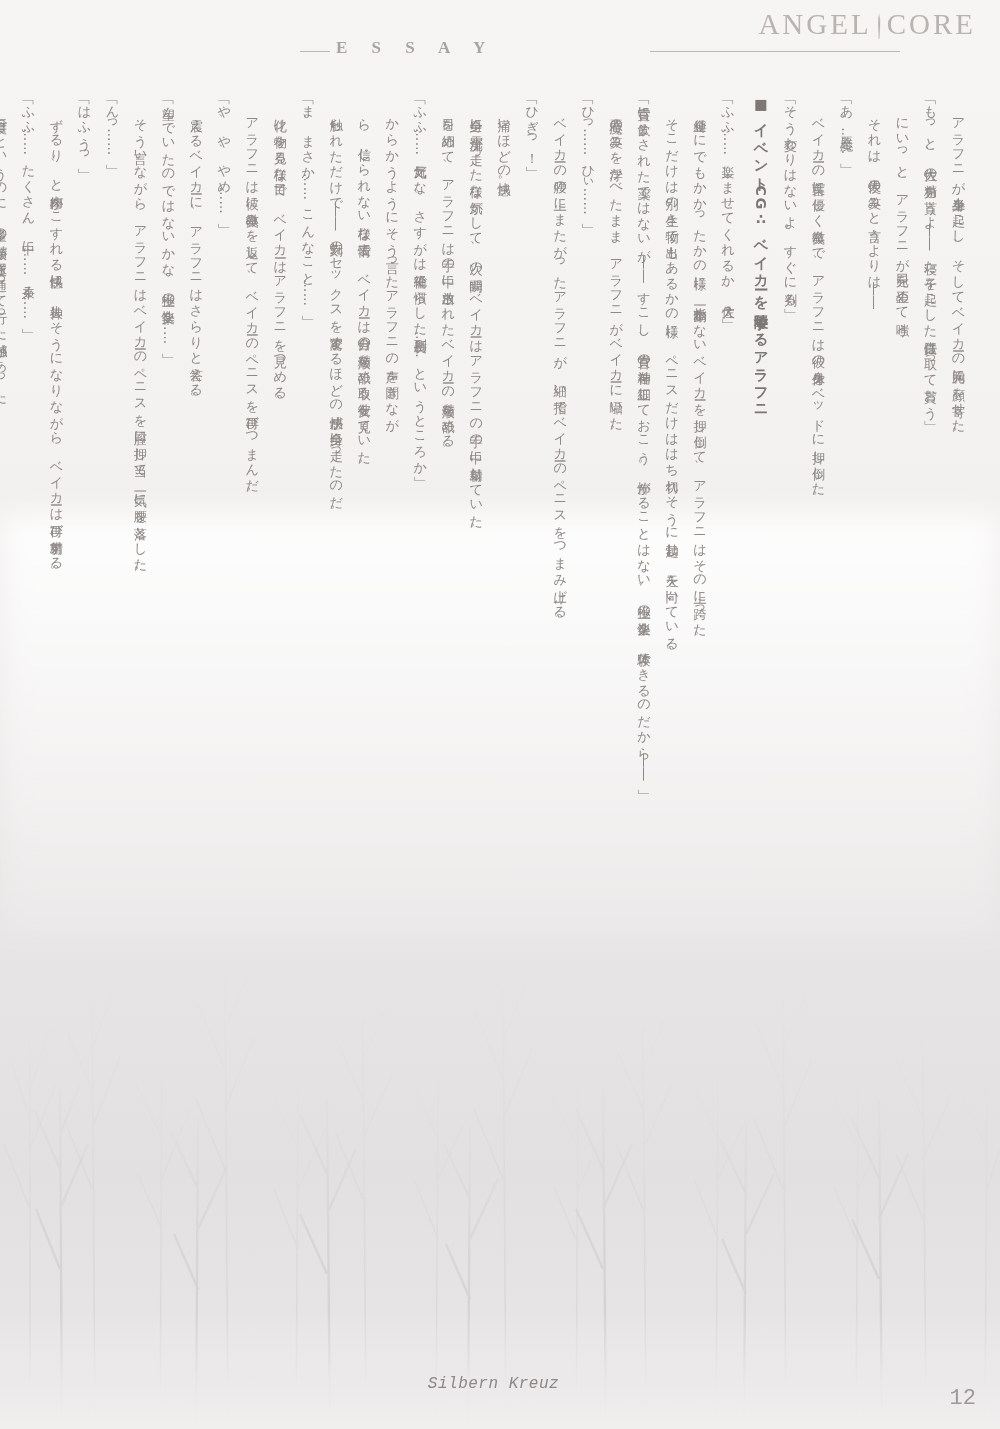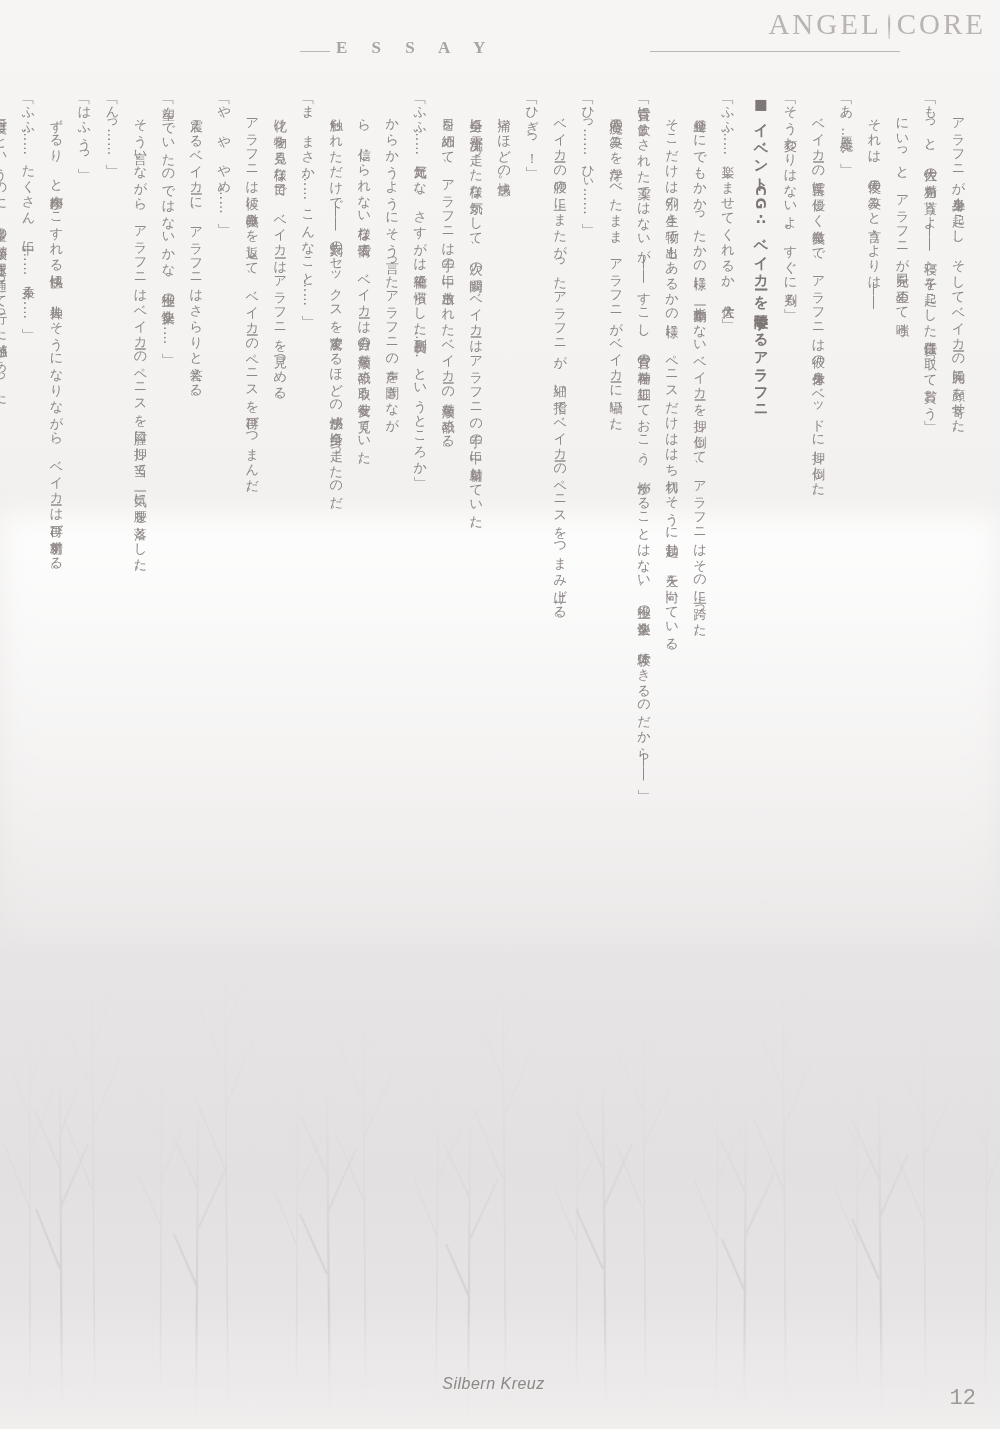--- a/index.html
+++ b/index.html
@@ -51,21 +51,21 @@
     position: absolute;
     left:0; right:0; bottom:0;
     height: 120px;
     background: linear-gradient(to bottom, rgba(226,224,224,0) 0%, rgba(235,233,233,0.9) 60%, #f0efee 100%);
   }
 
   
   .logo {
     position: absolute;
     top: 8px;
-    right: 14px;
+    right: 24px;
     font-family: "Liberation Serif", serif;
     font-size: 29px;
     letter-spacing: 3px;
     color: #b9b3b1;
     font-weight: 400;
     white-space: nowrap;
   }
   .logo .mark {
     display: inline-block;
     width: 9px;
@@ -131,21 +131,21 @@
     color: #7d7775;
     margin-left: 4px;
   }
 
   
   .footer-mark {
     position: absolute;
     bottom: 36px;
     left: 0; right: 13px;
     text-align: center;
-    font-family: Liberation Sans, sans-serif;
+    font-family: Liberation Mono, monospace;
     font-style: italic;
     font-size: 16px;
     color: #8d8785;
     letter-spacing: 0.5px;
   }
   .page-number {
     position: absolute;
     bottom: 18px;
     right: 24px;
     font-family: Liberation Mono, monospace;

